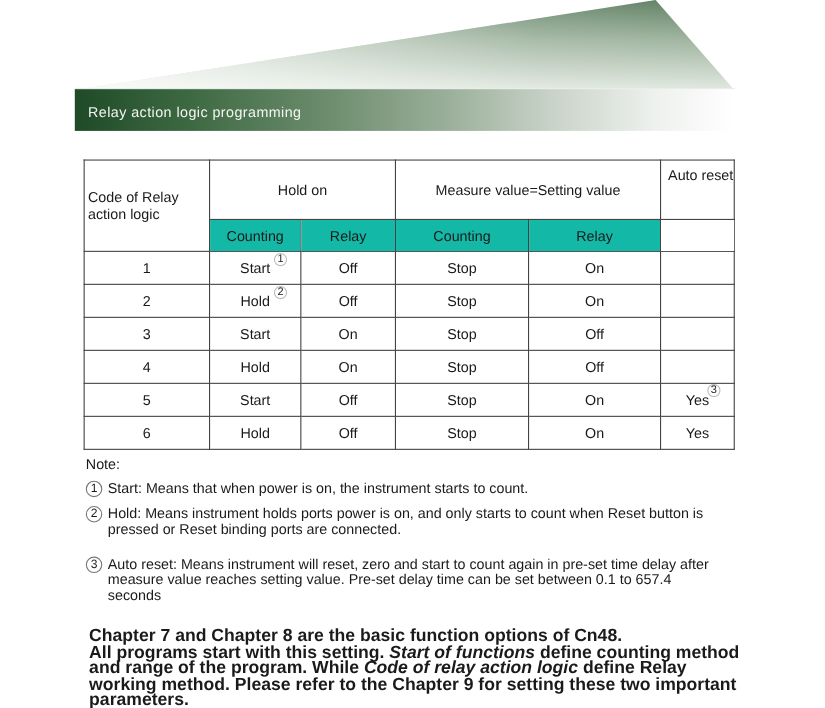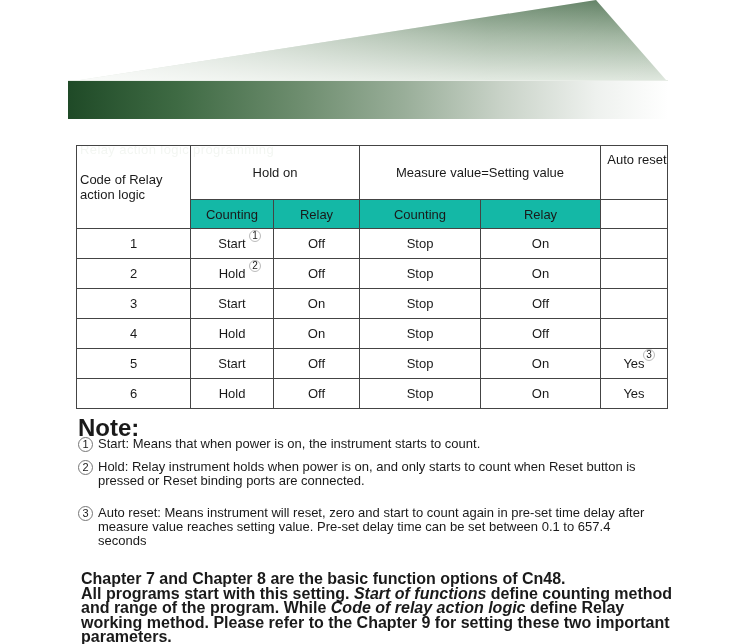--- a/index.html
+++ b/index.html
@@ -16,21 +16,20 @@
     background: linear-gradient(90deg, rgba(255,255,255,0.85) 0%, rgba(255,255,255,0.1) 70%, rgba(255,255,255,0) 100%);
   }
   .banner-bar {
     position: absolute; left: 68px; top: 80px; width: 600px; height: 38px;
     background: linear-gradient(90deg, #1f4a27 0%, #3e6a43 18%, #6c8c6d 38%, #99ae99 56%, #c8d2c7 72%, #eef1ee 88%, #ffffff 100%);
     border-top: 1px solid #e8ede7;
   }
   .banner-title {
     position: absolute; left: 12px; top: 13px; font-size: 13px; color: #f3f6f2;
     letter-spacing: 0.4px;
-    margin-top: 48px;
   }
 
   table.logic {
     position: absolute; left: 76px; top: 145px;
     border-collapse: collapse; font-size: 13px;
   }
   table.logic td {
     border: 1.5px solid #444; text-align: center; vertical-align: middle;
     padding: 0; position: relative;
   }
@@ -41,21 +40,21 @@
   tr.d td { height: 29px; }
   td.code-head { text-align: left !important; padding-left: 3px !important; line-height: 15px; }
   td.auto-head { text-align: left; vertical-align: top !important; padding: 7px 0 0 6px !important; line-height: 14px; }
   td.sub { background: #14b8a6; }
   td.white-sub { background: #fff; }
   .sup {
     position: absolute; font-size: 10px; width: 10px; height: 10px; line-height: 10px;
     border-radius: 50%; border: 1px solid #bbb; text-align: center; color: #222;
   }
 
-  .note-title { position: absolute; left: 78px; top: 414px; font-size: 24px; font-weight: bold; }
+  .note-title { position: absolute; left: 78px; top: 414px; font-size: 13px; font-weight: normal; }
   .note { position: absolute; left: 78px; font-size: 13px; line-height: 14px; }
   .note .num {
     position: absolute; left: 0; top: 0; width: 13px; height: 13px; line-height: 13px;
     border: 1px solid #777; border-radius: 50%; text-align: center; font-size: 11px;
   }
   .note .txt { margin-left: 20px; display: block; width: 560px; }
   .n1 { top: 437px; } .n2 { top: 460px; } .n3 { top: 506px; }
 
   .chapter { position: absolute; left: 81px; top: 572px; width: 600px; font-size: 16px;
              font-weight: bold; line-height: 14.5px; }
@@ -137,21 +136,21 @@
   </table>
 
 <div class="note-title">Note:</div>
 
 <div class="note n1">
   <span class="num">1</span>
   <span class="txt">Start: Means that when power is on, the instrument starts to count.</span>
 </div>
 <div class="note n2">
   <span class="num">2</span>
-  <span class="txt">Hold: Relay instrument holds when power is on, and only starts to count when Reset button is pressed or Reset binding ports are connected.</span>
+  <span class="txt">Hold: Means instrument holds ports power is on, and only starts to count when Reset button is pressed or Reset binding ports are connected.</span>
 </div>
 <div class="note n3">
   <span class="num">3</span>
   <span class="txt">Auto reset: Means instrument will reset, zero and start to count again in pre-set time delay after measure value reaches setting value. Pre-set delay time can be set between 0.1 to 657.4 seconds</span>
 </div>
 
 <div class="chapter">
   <span>Chapter 7 and Chapter 8 are the basic function options of Cn48.</span><br>
   <span>All programs start with this setting. </span><i>Start of functions</i><span> define counting method and range of the program. While </span><i>Code of relay action logic</i><span> define Relay working method. Please refer to the Chapter 9 for setting these two important parameters.</span>
 </div>

